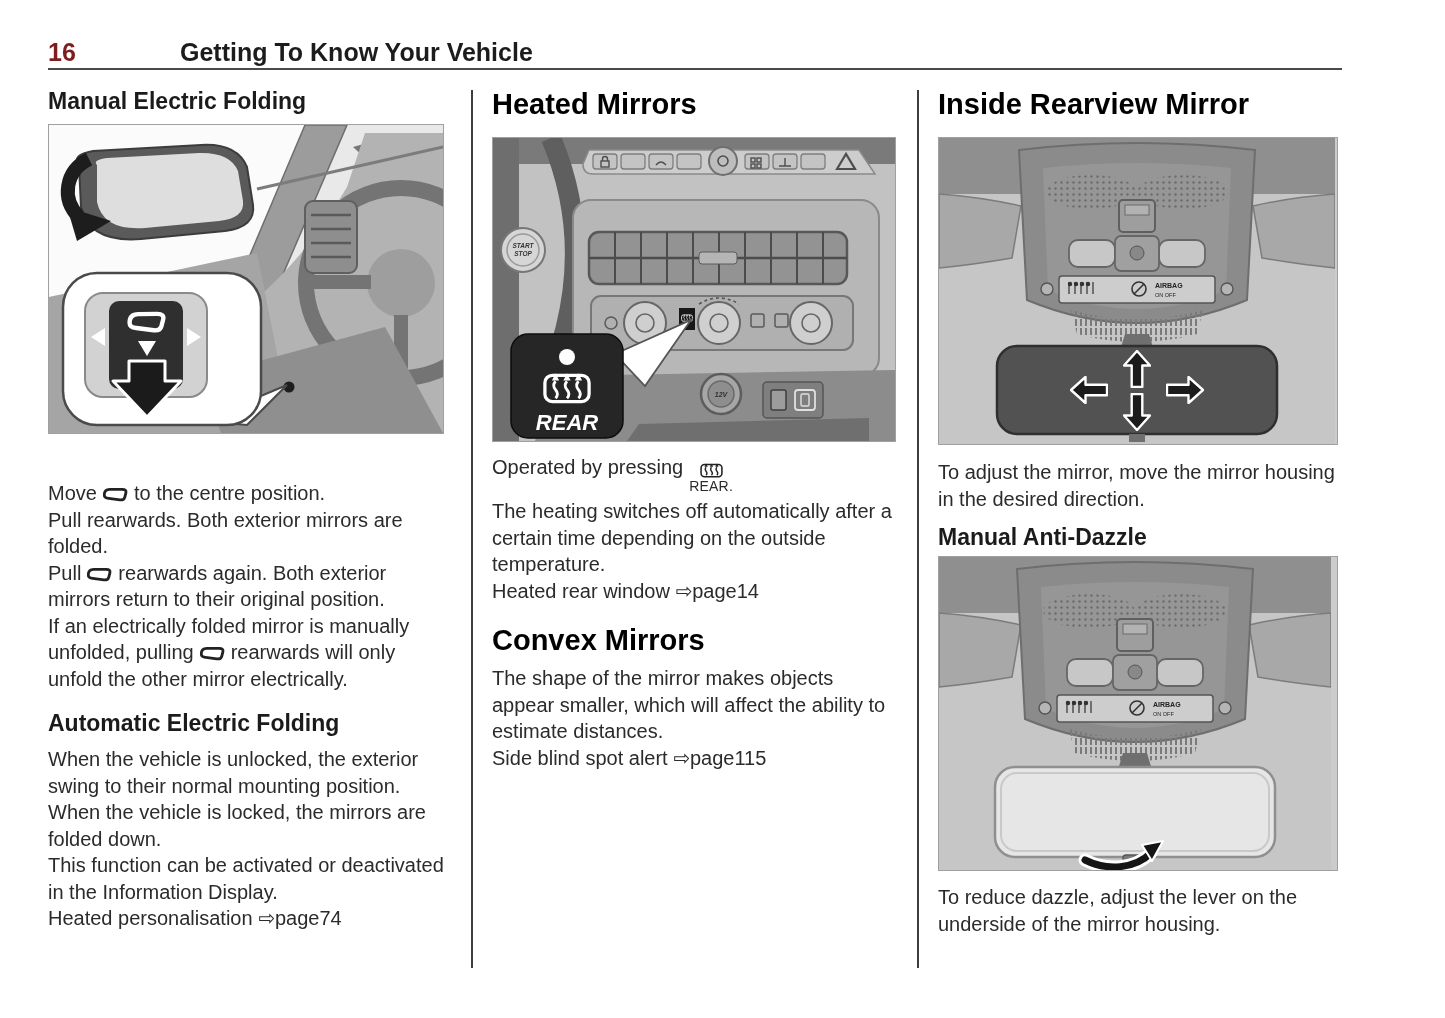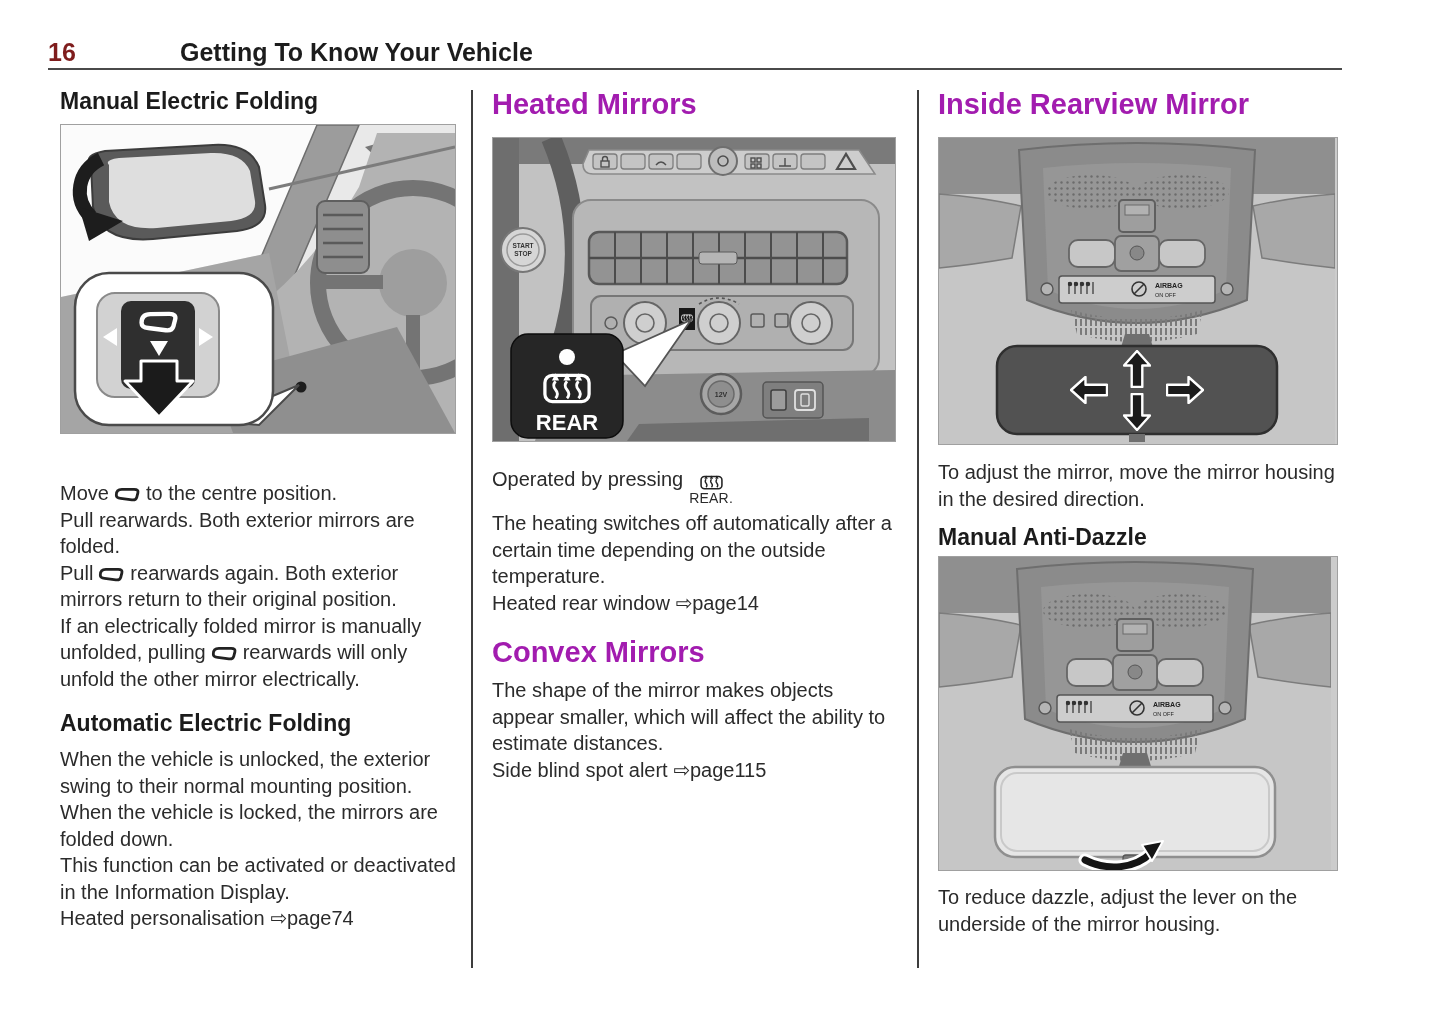--- a/index.html
+++ b/index.html
@@ -7,34 +7,34 @@
     width:1445px;height:1018px;position:relative;overflow:hidden;
     background:#ffffff;color:#2b2b2b;
     font-family:"Liberation Sans","DejaVu Sans",sans-serif;
   }
   
   .hdr-num{position:absolute;left:48px;top:38px;font-size:25px;font-weight:bold;color:#7f1d1d;}
   .hdr-title{position:absolute;left:180px;top:38px;font-size:25px;font-weight:bold;color:#1c1c1c;}
   .hdr-rule{position:absolute;left:48px;top:68px;width:1294px;height:2px;background:#4a4a4a;}
   
   .col{position:absolute;top:88px;}
-  #col1{left:60px;width:396px;}
+  #col1{left:48px;width:396px;}
   #col2{left:492px;width:404px;}
   #col3{left:938px;width:400px;}
   .vdiv{position:absolute;top:90px;width:2px;height:878px;background:#3d3d3d;}
   #vdiv1{left:471px;}
   #vdiv2{left:917px;}
   
-  h2{font-size:29px;line-height:33px;font-weight:bold;color:#a21caf;margin:0 0 16px 0;}
+  h2{font-size:29px;line-height:33px;font-weight:bold;color:#000000;margin:0 0 16px 0;}
   h3{font-size:23px;line-height:27px;font-weight:bold;color:#1b1b1b;margin:0 0 9px 0;}
   p{font-size:20px;line-height:26.5px;margin:0;color:#2b2b2b;}
   
   figure{margin:0;padding:0;border:1px solid #a0a0a0;background:#cccccc;line-height:0;}
   #col1 figure{margin-bottom:46px;}
-  #col2 figure{margin-bottom:24px;}
+  #col2 figure{margin-bottom:12px;font-style:italic;}
   #col3 figure.fig-top{margin-bottom:0;}
   .sec2-col1{margin-top:18px;}
   .convex-h{margin-top:20px;margin-bottom:8px;}
   .adjust-p{margin-top:14px;}
   .dazzle-h{margin-top:12px;margin-bottom:5px;}
   .dazzle-p{margin-top:13px;}
   .opby-p{margin-top:12px;}
   .after-sym{margin-top:5px;}
   
   .inl-mirror{vertical-align:-3px;margin:0 5px;color:#222;}

